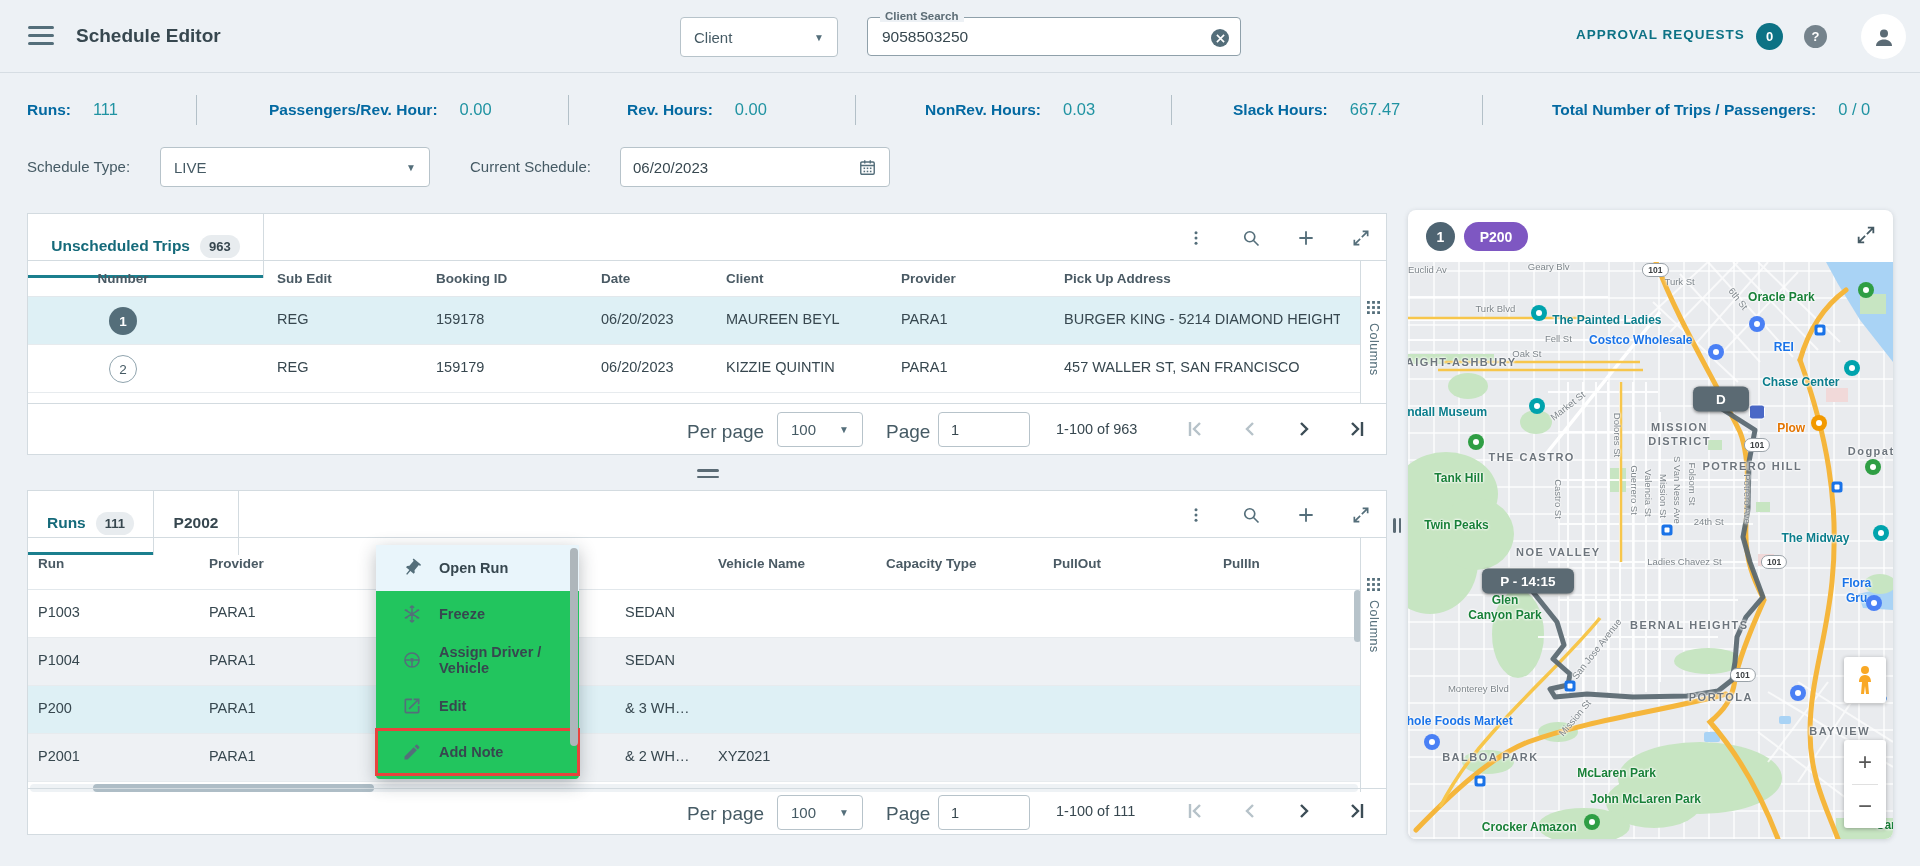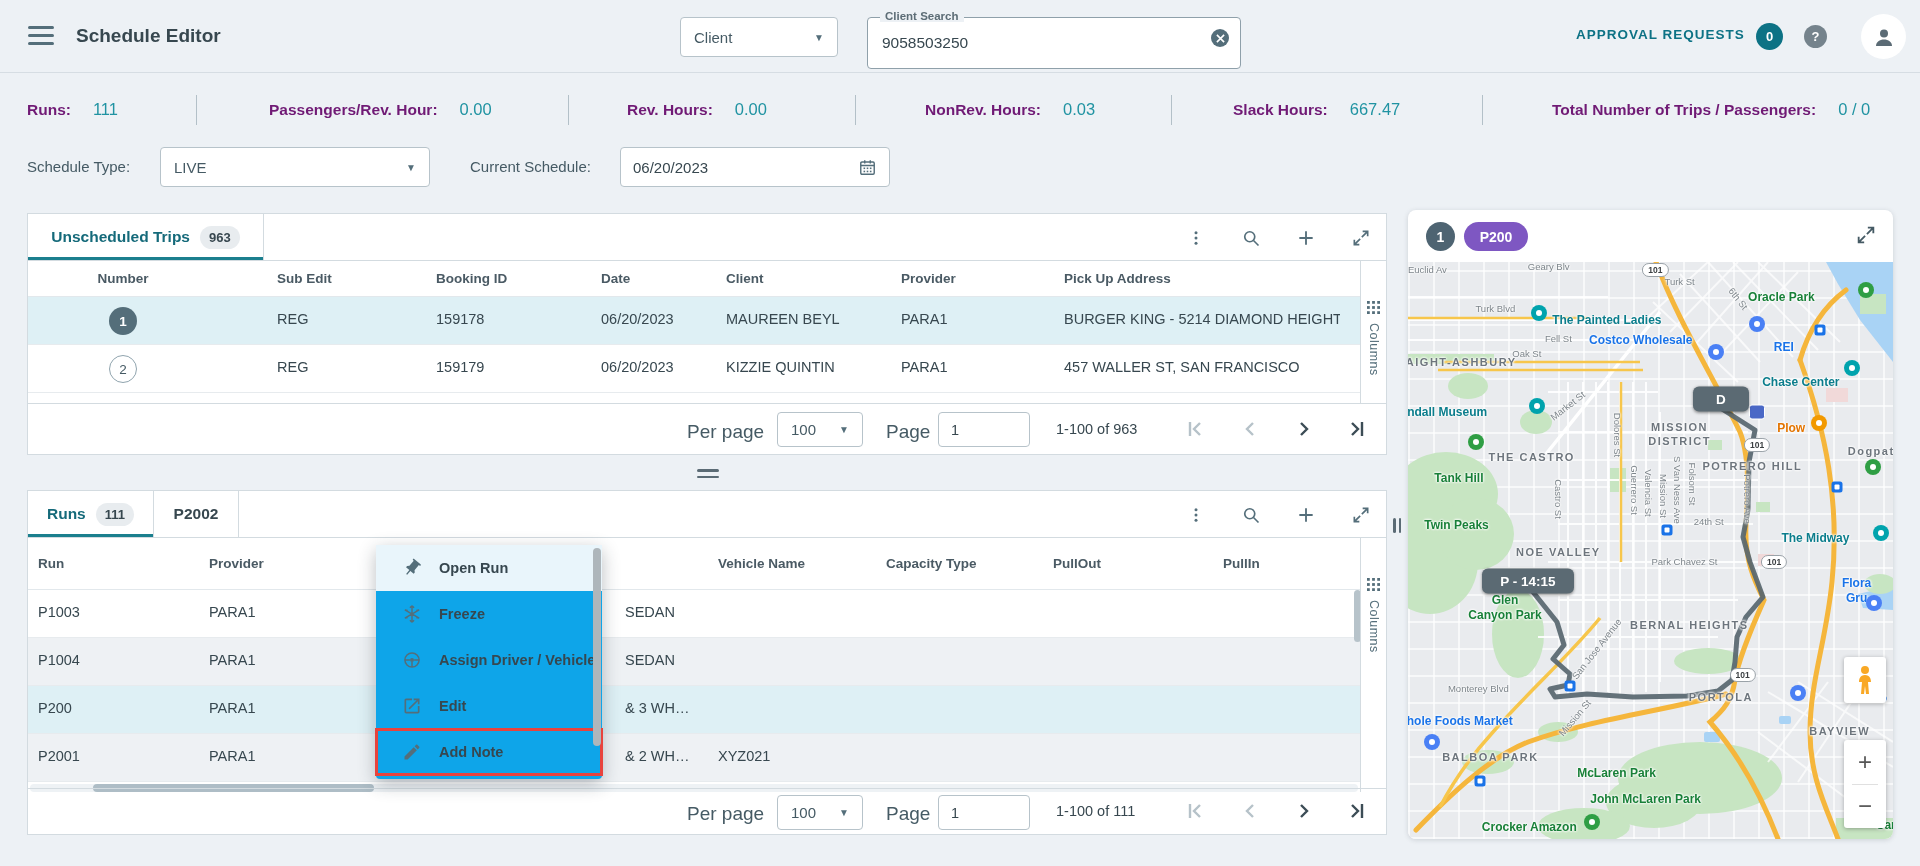--- a/index.html
+++ b/index.html
@@ -10,21 +10,21 @@
 
   
   .hdr{position:absolute;left:0;top:0;width:1920px;height:73px;border-bottom:1px solid #d6dde3;}
   .burger{position:absolute;left:28px;top:26px;width:26px;height:20px;cursor:pointer;}
   .burger div{height:3px;background:#546e7a;border-radius:2px;margin-bottom:5px;}
   .hdr-title{position:absolute;left:76px;top:25px;font-size:19px;font-weight:600;color:#37474f;}
   .sel{background:#fff;border:1px solid #b7c3ca;border-radius:4px;display:flex;align-items:center;
        justify-content:space-between;padding:0 13px;font-size:15px;color:#455a64;cursor:pointer;}
   .caret{font-size:10px;color:#546e7a;}
   .client-sel{left:680px;top:17px;width:158px;height:40px;}
-  .srch-wrap{position:absolute;left:867px;top:17px;width:374px;height:52px;background:#fff;
+  .srch-wrap{position:absolute;left:867px;top:17px;width:374px;height:39px;background:#fff;
              border:1px solid #8fa0aa;border-radius:4px;}
   .srch-lbl{position:absolute;left:12px;top:-8px;background:#edf1f5;padding:0 5px;font-size:11.5px;
             font-weight:600;color:#5d6d76;}
   .srch-input{position:absolute;left:0;top:0;width:100%;height:100%;border:none;background:transparent;
               padding:0 40px 0 14px;font-size:15.5px;color:#37474f;font-family:inherit;outline:none;}
   .clear-btn{position:absolute;right:11px;top:11px;width:18px;height:18px;border-radius:50%;
              background:#546e7a;color:#fff;display:flex;align-items:center;justify-content:center;
              font-size:10px;cursor:pointer;line-height:1;}
   .appr{position:absolute;left:1576px;top:27px;font-size:13.5px;font-weight:700;letter-spacing:1px;
         color:#0d7285;cursor:pointer;}
@@ -32,35 +32,35 @@
               background:#0d7285;color:#fff;font-size:13px;font-weight:700;display:flex;
               align-items:center;justify-content:center;cursor:pointer;}
   .help{position:absolute;left:1804px;top:25px;width:23px;height:23px;border-radius:50%;background:#75838c;
         color:#fff;font-weight:700;font-size:13px;display:flex;align-items:center;justify-content:center;cursor:pointer;}
   .avatar{position:absolute;left:1861px;top:14px;width:45px;height:45px;border-radius:50%;background:#fff;
           display:flex;align-items:center;justify-content:center;cursor:pointer;}
 
   
   .stats{position:absolute;left:0;top:90px;width:1920px;height:45px;}
   .stat-item{position:absolute;top:10px;display:flex;gap:22px;align-items:baseline;white-space:nowrap;}
-  .s-label{font-size:15.5px;font-weight:600;color:#701a75;}
+  .s-label{font-size:15.5px;font-weight:600;color:#0369a1;}
   .s-value{font-size:16.5px;color:#2093a2;}
   .stat-div{position:absolute;top:5px;width:1px;height:30px;background:#b3c0c8;}
 
   
   .sched-lbl{position:absolute;font-size:15px;color:#455a64;}
   .live-sel{left:160px;top:147px;width:270px;height:40px;}
   .date-box{position:absolute;left:620px;top:147px;width:270px;height:40px;background:#fff;
             border:1px solid #b7c3ca;border-radius:4px;display:flex;align-items:center;
             justify-content:space-between;padding:0 12px;font-size:15px;color:#37474f;cursor:pointer;}
 
   
   .panel{position:absolute;background:#fff;border:1px solid #d3dbe0;}
   .tabrow{position:absolute;left:0;top:0;right:0;height:47px;border-bottom:1px solid #d3dbe0;}
-  .tab{position:absolute;top:0;height:46px;border-right:1px solid #d3dbe0;display:flex;gap:10px;
+  .tab{position:absolute;top:0;height:64px;border-right:1px solid #d3dbe0;display:flex;gap:10px;
        align-items:center;justify-content:center;cursor:pointer;font-size:15.5px;font-weight:700;}
   .tab.active{color:#156a7a;}
   .tab.active::after{content:"";position:absolute;left:0;right:0;bottom:0;height:3px;background:#1b7f8e;}
   .tab .cnt{background:#e8ecef;color:#37474f;border-radius:12px;min-width:36px;height:23px;
             display:flex;align-items:center;justify-content:center;font-size:13px;font-weight:600;padding:0 9px;}
   .tbar-ic{position:absolute;top:12px;width:24px;height:24px;cursor:pointer;display:flex;
            align-items:center;justify-content:center;}
   .thead{position:absolute;left:0;right:26px;height:36px;border-bottom:1px solid #e2e8ec;}
   .th{position:absolute;top:0;line-height:36px;font-size:13.5px;font-weight:700;color:#4a5a64;white-space:nowrap;}
   .trow{position:absolute;left:0;right:26px;height:48px;border-bottom:1px solid #e7ebee;cursor:pointer;overflow:hidden;}
@@ -85,21 +85,21 @@
   .pf-range{position:absolute;font-size:14.5px;color:#37474f;white-space:nowrap;}
   .chev{position:absolute;width:26px;height:26px;cursor:pointer;}
 
   
   .h-handle{position:absolute;left:697px;top:469px;width:22px;cursor:row-resize;}
   .h-handle div{height:2.5px;background:#5b6b75;border-radius:2px;margin-bottom:4px;}
   .v-handle{position:absolute;left:1393px;top:518px;display:flex;gap:3px;cursor:col-resize;}
   .v-handle div{width:2.5px;height:15px;background:#5b6b75;border-radius:2px;}
 
   
-  .ctx{position:absolute;left:376px;top:545px;width:226px;height:234px;background:#0ea5e9;border-radius:4px;
+  .ctx{position:absolute;left:376px;top:545px;width:203px;height:234px;background:#22c55e;border-radius:4px;
        box-shadow:0 5px 18px rgba(30,40,50,.3);z-index:40;}
   .mi{position:relative;height:46px;display:flex;align-items:center;gap:17px;padding-left:26px;cursor:pointer;}
   .mi.hover{background:#e9f5fb;}
   .mi .milbl{font-size:14.5px;font-weight:600;color:#37474f;}
   .mi.annot{outline:3px solid #e8433d;outline-offset:-2px;}
   .ctx-sb{position:absolute;right:1px;top:3px;width:8px;height:198px;background:#aeb6bb;border-radius:4px;cursor:pointer;}
 
   
   .map-panel{position:absolute;left:1408px;top:210px;width:485px;height:629px;background:#fff;
              border-radius:8px;box-shadow:0 1px 5px rgba(50,60,70,.18);}
@@ -630,21 +630,21 @@
           <div class="ml road" style="left: 33%; top: 25%; transform: translate(-50%, -50%) rotate(-38deg);">Market St</div>
           <div class="ml road" style="left: 43%; top: 30%; transform: translate(-50%, -50%) rotate(90deg);">Dolores St</div>
           <div class="ml road" style="left: 31%; top: 41%; transform: translate(-50%, -50%) rotate(90deg);">Castro St</div>
           <div class="ml road" style="left: 46.5%; top: 39.5%; transform: translate(-50%, -50%) rotate(90deg);">Guerrero St</div>
           <div class="ml road" style="left: 49.5%; top: 40%; transform: translate(-50%, -50%) rotate(90deg);">Valencia St</div>
           <div class="ml road" style="left: 52.5%; top: 40.5%; transform: translate(-50%, -50%) rotate(90deg);">Mission St</div>
           <div class="ml road" style="left: 55.5%; top: 39.5%; transform: translate(-50%, -50%) rotate(90deg);">S Van Ness Ave</div>
           <div class="ml road" style="left: 58.5%; top: 38.5%; transform: translate(-50%, -50%) rotate(90deg);">Folsom St</div>
           <div class="ml road" style="left: 69.8%; top: 41%; transform: translate(-50%, -50%) rotate(90deg);">Potrero Ave</div>
           <div class="ml road" style="left: 62%; top: 45%;">24th St</div>
-          <div class="ml road" style="left: 57%; top: 52%;">Park Chavez St</div>
+          <div class="ml road" style="left: 57%; top: 52%;">Ladies Chavez St</div>
           <div class="ml road" style="left: 39%; top: 67%; transform: translate(-50%, -50%) rotate(-52deg);">San Jose Avenue</div>
           <div class="ml road" style="left: 14.5%; top: 74%;">Monterey Blvd</div>
           <div class="ml road" style="left: 34.5%; top: 79%; transform: translate(-50%, -50%) rotate(-50deg);">Mission St</div>
           <div class="ml area" style="left: 10%; top: 17.5%;">HAIGHT-ASHBURY</div>
           <div class="ml area" style="left: 56%; top: 30%;">MISSION
 DISTRICT</div>
           <div class="ml area" style="left: 25.5%; top: 34%;">THE CASTRO</div>
           <div class="ml area" style="left: 71%; top: 35.5%;">POTRERO HILL</div>
           <div class="ml area" style="left: 31%; top: 50.5%;">NOE VALLEY</div>
           <div class="ml area" style="left: 58%; top: 63%;">BERNAL HEIGHTS</div>

